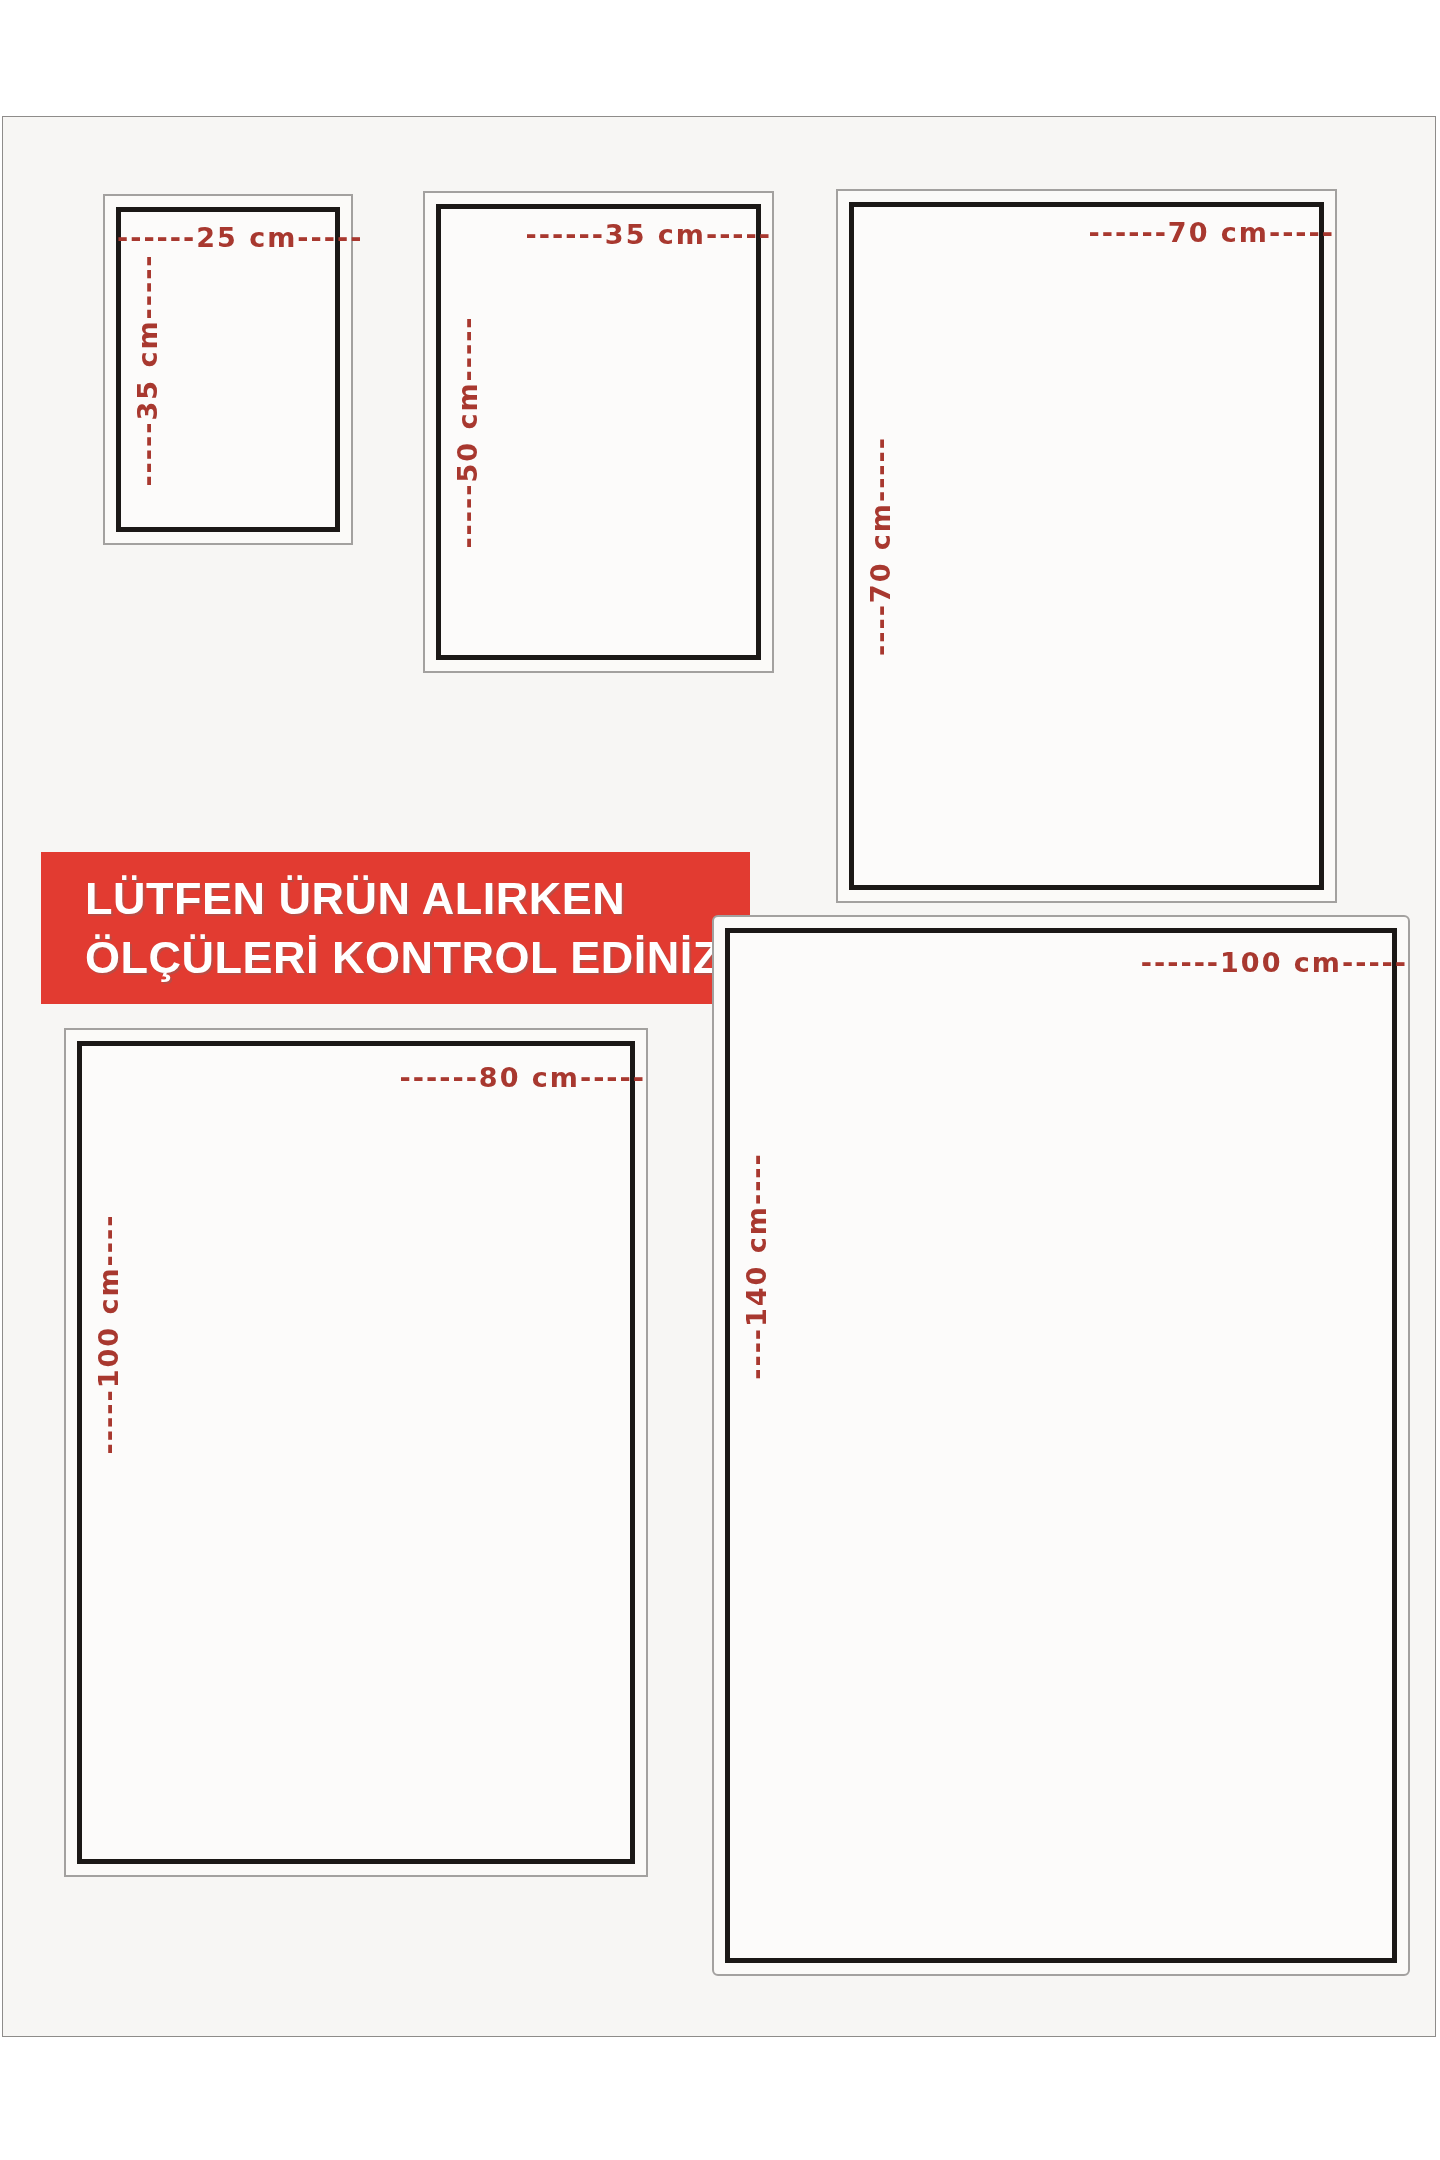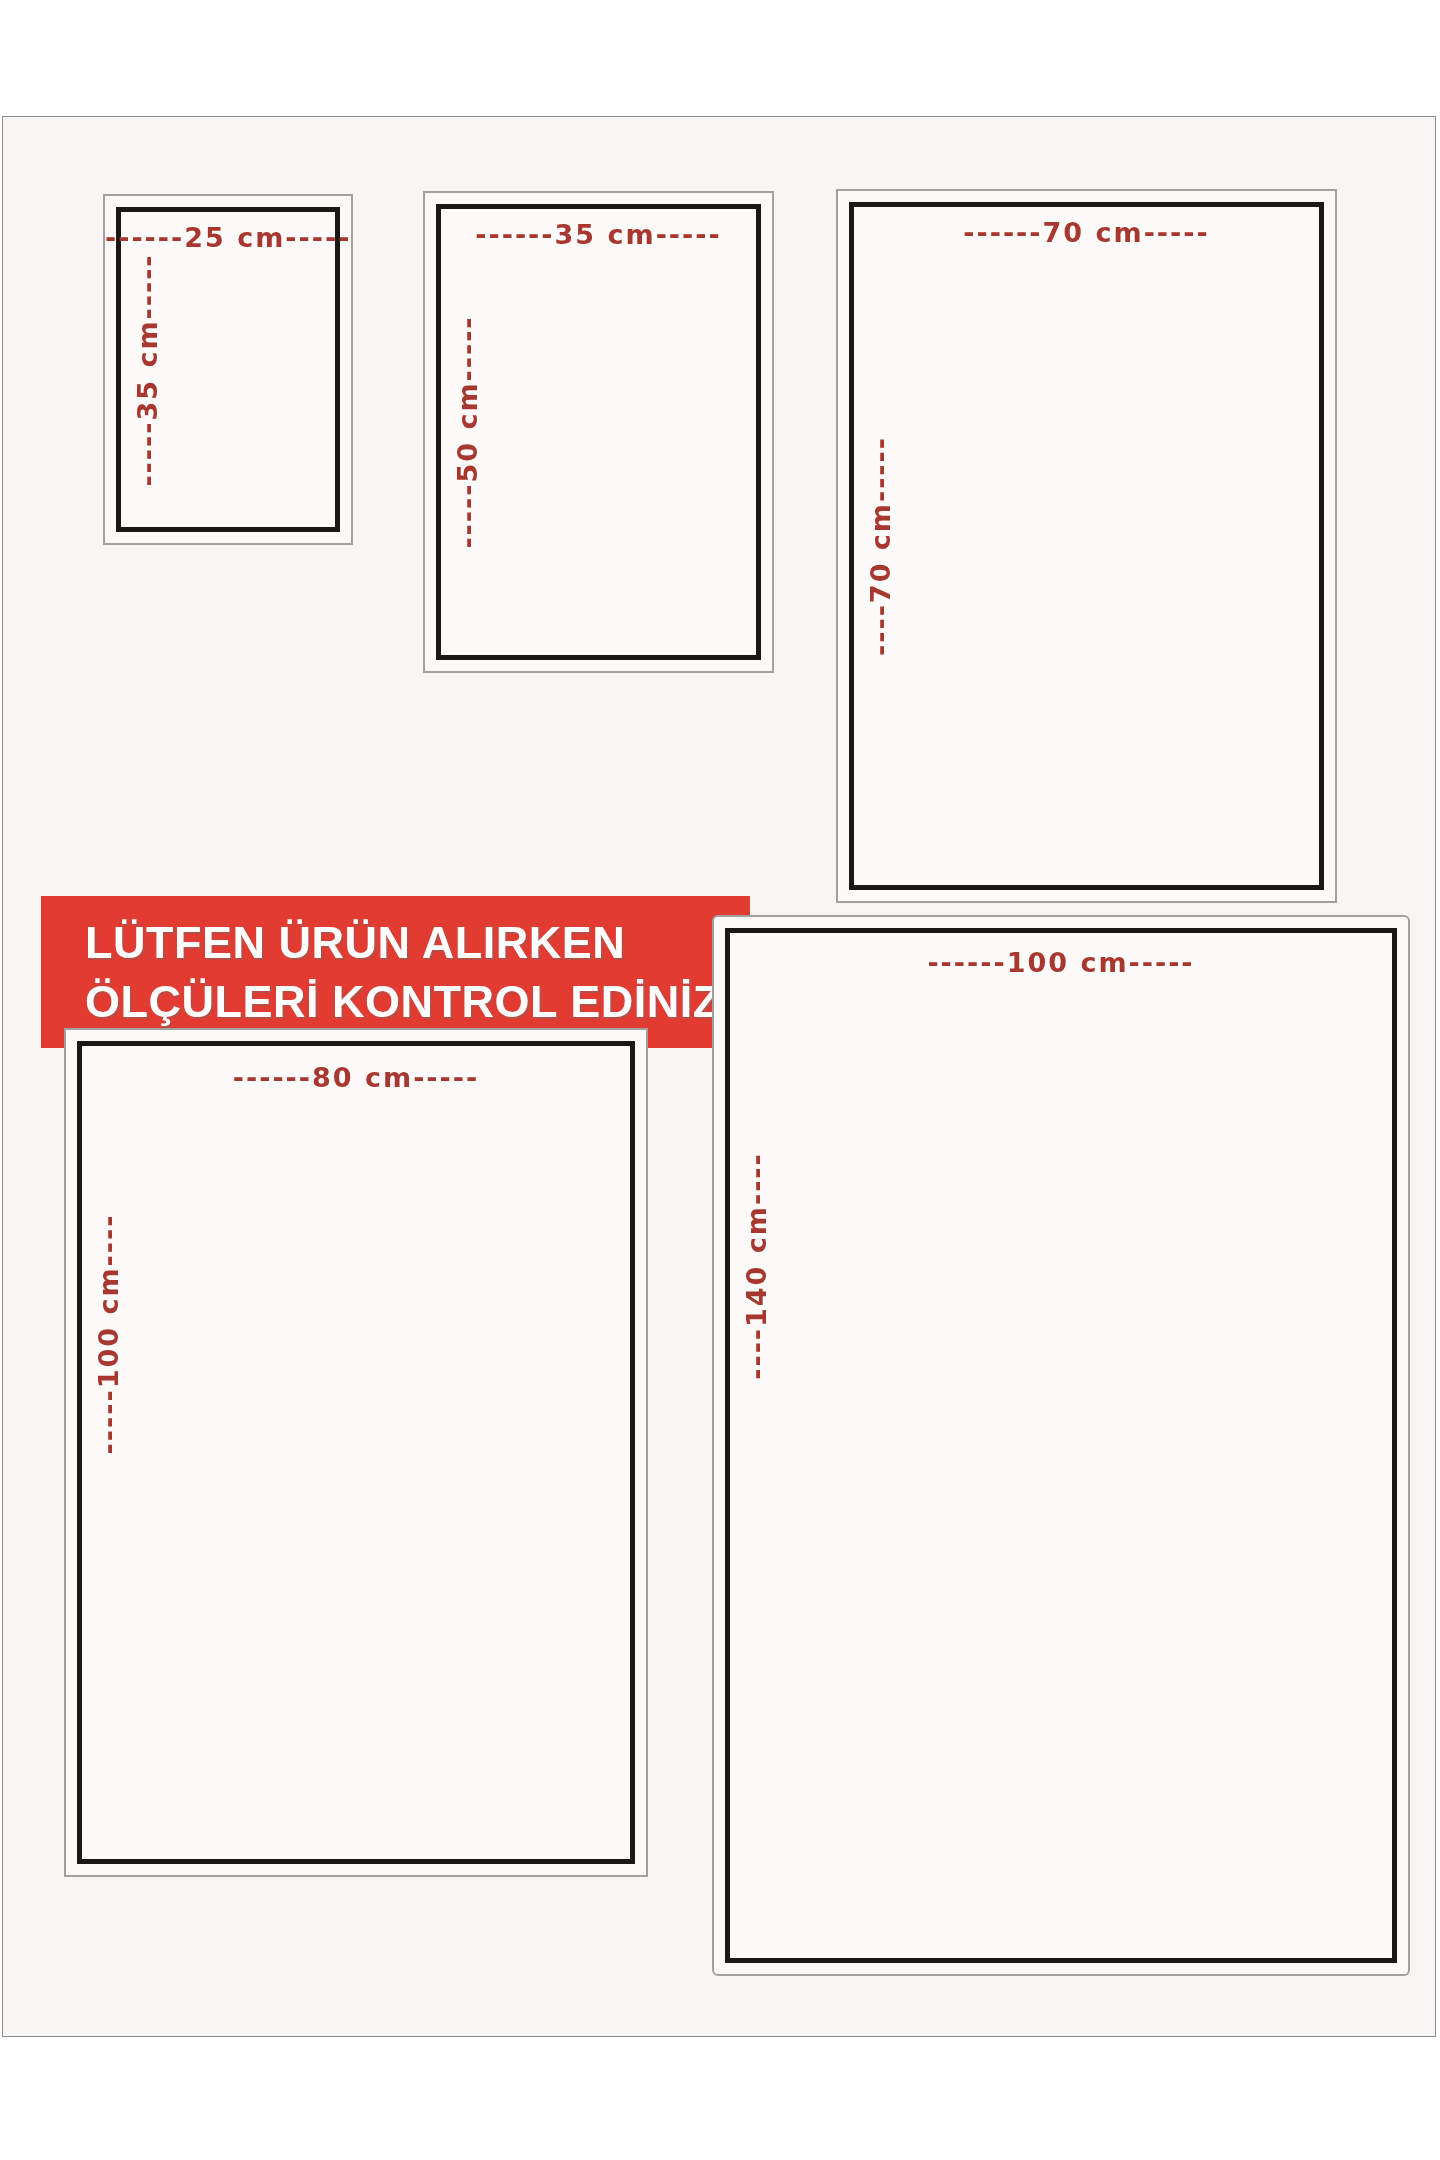--- a/index.html
+++ b/index.html
@@ -37,23 +37,23 @@
 
   .dim-label {
     font-weight: bold;
     font-size: 27px;
     color: #a8382f;
     letter-spacing: 2px;
     white-space: nowrap;
   }
   .top-label {
     position: absolute;
-    left: 0; right: 0;
+    left: 12px; right: 0;
     top: 26px;
-    text-align: center;
+    text-align: right;
   }
   .side-label {
     position: absolute;
     left: 42px;
     transform: translate(-50%, -50%) rotate(-90deg);
   }
 
   #box-25x35  { left: 103px; top: 194px;  width: 250px; height: 351px; }
   #box-25x35  .side-label { top: 50%; }
 
@@ -79,21 +79,20 @@
     background: #e23b31;
     box-sizing: border-box;
     padding: 17px 10px 0 44px;
     color: #ffffff;
     font-family: "Liberation Sans", sans-serif;
     font-weight: bold;
     font-size: 45px;
     line-height: 59px;
     letter-spacing: 0.5px;
     text-shadow: 2px 2px 0 rgba(110,110,110,0.35);
-    margin-top: 44px;
   }
 </style>
 </head>
 <body>
 
 <div class="card">
 
   <div class="banner">
     <div>LÜTFEN ÜRÜN ALIRKEN</div>
     <div>ÖLÇÜLERİ KONTROL EDİNİZ</div>

